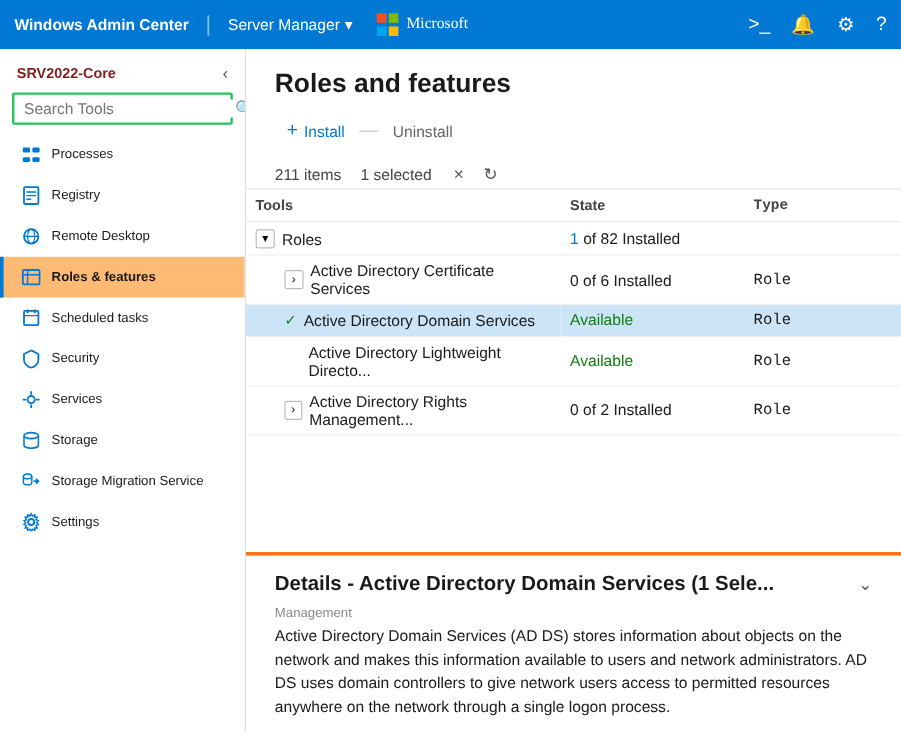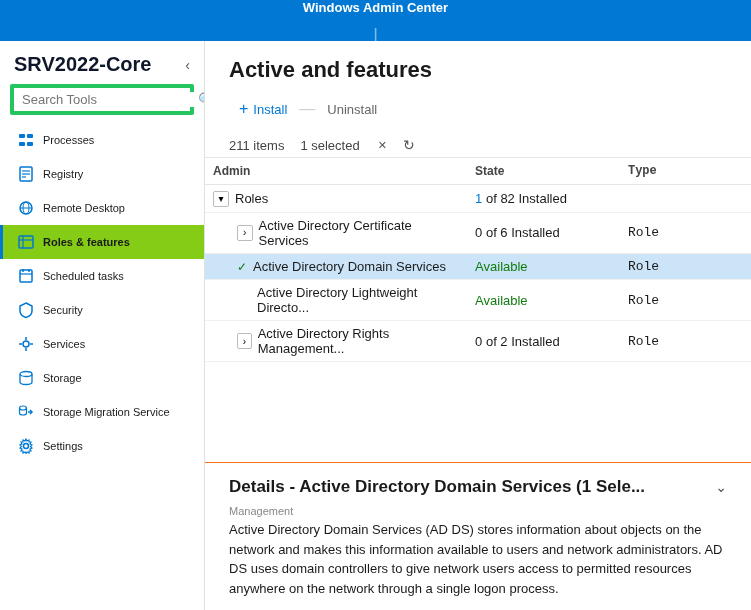--- a/index.html
+++ b/index.html
@@ -7,50 +7,49 @@
 
     
     .topbar {
       display: flex;
       align-items: center;
       background: #0078d4;
       color: white;
       height: 41px;
       padding: 0 12px;
       gap: 10px;
-      flex-direction: column;
     }
     .topbar-brand { font-size: 13px; font-weight: 600; white-space: nowrap; }
     .topbar-divider { color: rgba(255,255,255,0.5); font-size: 18px; margin: 0 4px; }
     .topbar-server { display: flex; align-items: center; gap: 4px; font-size: 13px; }
     .ms-logo { display: flex; width: 20px; height: 20px; flex-wrap: wrap; gap: 2px; }
     .ms-logo span { width: 8px; height: 8px; }
     .ms-logo span:nth-child(1) { background: #f25022; }
     .ms-logo span:nth-child(2) { background: #7fba00; }
     .ms-logo span:nth-child(3) { background: #00a4ef; }
     .ms-logo span:nth-child(4) { background: #ffb900; }
     .topbar-spacer { flex: 1; }
     .topbar-icon { color: white; font-size: 16px; cursor: pointer; margin-left: 8px; }
 
     
     .main-layout { display: flex; height: 569px; }
 
     
     .sidebar { width: 205px; background: #fff; border-right: 1px solid #e0e0e0; display: flex; flex-direction: column; flex-shrink: 0; overflow: hidden; }
     .sidebar-title-row { display: flex; align-items: center; justify-content: space-between; padding: 12px 14px 8px 14px; }
-    .sidebar-title { font-size: 20px; font-weight: 700; color: #0f172a; }
+    .sidebar-title { font-size: 12px; font-weight: 700; color: #7f1d1d; }
     .sidebar-collapse-btn { background: none; border: none; cursor: pointer; color: #555; font-size: 14px; }
-    .search-box { margin: 0 10px 8px 10px; display: flex; align-items: center; border: 4px solid #22c55e; border-radius: 2px; background: #fff; padding: 4px 8px; }
+    .search-box { margin: 0 10px 8px 10px; display: flex; align-items: center; border: 2px solid #22c55e; border-radius: 2px; background: #fff; padding: 4px 8px; }
     .search-box input { border: none; outline: none; flex: 1; font-size: 13px; }
     .search-box-icon { color: #555; font-size: 13px; }
     .sidebar-scroll { overflow-y: auto; flex: 1; }
     .sidebar-scroll::-webkit-scrollbar { width: 4px; }
     .sidebar-scroll::-webkit-scrollbar-thumb { background: #ccc; }
     .sidebar-item { display: flex; align-items: center; gap: 8px; padding: 8px 14px; cursor: pointer; color: #1a1a1a; font-size: 11px; border-left: 3px solid transparent; }
-    .sidebar-item.active { background: #84cc16; border-left: 3px solid #0078d4; font-weight: 600; }
+    .sidebar-item.active { background: #fdba74; border-left: 3px solid #0078d4; font-weight: 600; }
     .sidebar-item-icon { width: 18px; height: 18px; flex-shrink: 0; display: flex; align-items: center; justify-content: center; }
 
     
     .content { flex: 1; display: flex; flex-direction: column; overflow: hidden; background: #fff; }
     .content-header { padding: 16px 24px 0 24px; }
     .content-title { font-size: 22px; font-weight: 700; color: #1a1a1a; margin-bottom: 12px; }
     .toolbar { display: flex; align-items: center; gap: 0; margin-bottom: 10px; }
     .toolbar-btn { display: flex; align-items: center; gap: 5px; padding: 5px 10px; border: none; background: none; font-size: 13px; cursor: pointer; color: #0078d4; }
     .toolbar-sep { color: #ccc; margin: 0 2px; font-size: 16px; }
     .toolbar-btn.uninstall { color: #666; }
@@ -72,21 +71,21 @@
     tr.selected-row td { background: #cce4f7; }
     .expand-btn { background: none; border: 1px solid #bbb; width: 16px; height: 16px; cursor: pointer; font-size: 10px; display: inline-flex; align-items: center; justify-content: center; border-radius: 2px; }
     .check-icon { color: #107c10; font-size: 12px; }
     .col-name { width: 48%; }
     .col-state { width: 28%; }
     .col-type { width: 24%; font-family: Liberation Mono, monospace; }
     .state-available { color: #107c10; }
     .link-installed { color: #0078d4; text-decoration: none; }
 
     
-    .details-panel { border-top: 1px solid #f97316; background: #fff; padding: 14px 24px 12px 24px; max-height: 200px; overflow-y: auto; }
+    .details-panel { border-top: 3px solid #f97316; background: #fff; padding: 14px 24px 12px 24px; max-height: 200px; overflow-y: auto; }
     .details-header { display: flex; align-items: center; justify-content: space-between; margin-bottom: 8px; }
     .details-title { font-size: 17px; font-weight: 700; color: #1a1a1a; }
     .details-chevron { font-size: 14px; cursor: pointer; color: #555; }
     .details-label { font-size: 11px; color: #888; margin-bottom: 3px; }
     .details-text { font-size: 13px; color: #1a1a1a; line-height: 1.5; }
   </style>
 </head>
 <body>
 
 <div class="topbar">
@@ -224,21 +223,21 @@
               <path d="M8 1 L9 3 L11 2 L11 4 L13 4 L12 6 L14 7 L12.5 8.5 L14 10 L12 11 L13 13 L11 13 L11 15 L9 14 L8 15.5 L7 14 L5 15 L5 13 L3 13 L4 11 L2 10 L3.5 8.5 L2 7 L4 6 L3 4 L5 4 L5 2 L7 3 Z" fill="none" stroke="#0078d4" stroke-width="1.2"></path>
             </svg>
         </span>
         <span>Settings</span>
       </div>
     </div>
   </div>
 
   <div class="content">
     <div class="content-header">
-      <div class="content-title">Active and features</div>
+      <div class="content-title">Roles and features</div>
       <div class="toolbar">
         <button class="toolbar-btn">
           <span style="font-size:16px; font-weight:300;">+</span>
           <span>Install</span>
         </button>
         <span class="toolbar-sep">—</span>
         <button class="toolbar-btn uninstall">
           <span>Uninstall</span>
         </button>
       </div>
@@ -248,21 +247,21 @@
       <span class="status-count">211 items</span>
       <span class="status-selected">1 selected</span>
       <span class="status-clear">✕</span>
       <span class="status-refresh">↻</span>
     </div>
 
     <div class="table-container">
       <table>
         <thead>
           <tr>
-            <th class="col-name">Admin</th>
+            <th class="col-name">Tools</th>
             <th class="col-state">State</th>
             <th class="col-type">Type</th>
           </tr>
         </thead>
         <tbody>
 
           <tr>
             <td class="col-name">
               <span style="display:inline-flex; align-items:center; gap:6px;">
                 <button class="expand-btn">▾</button>

